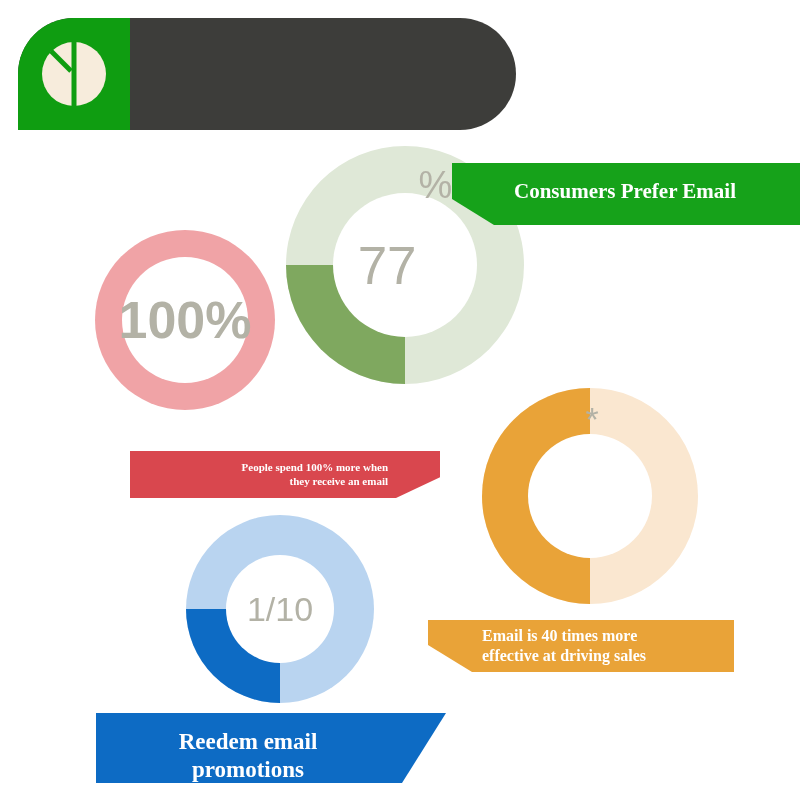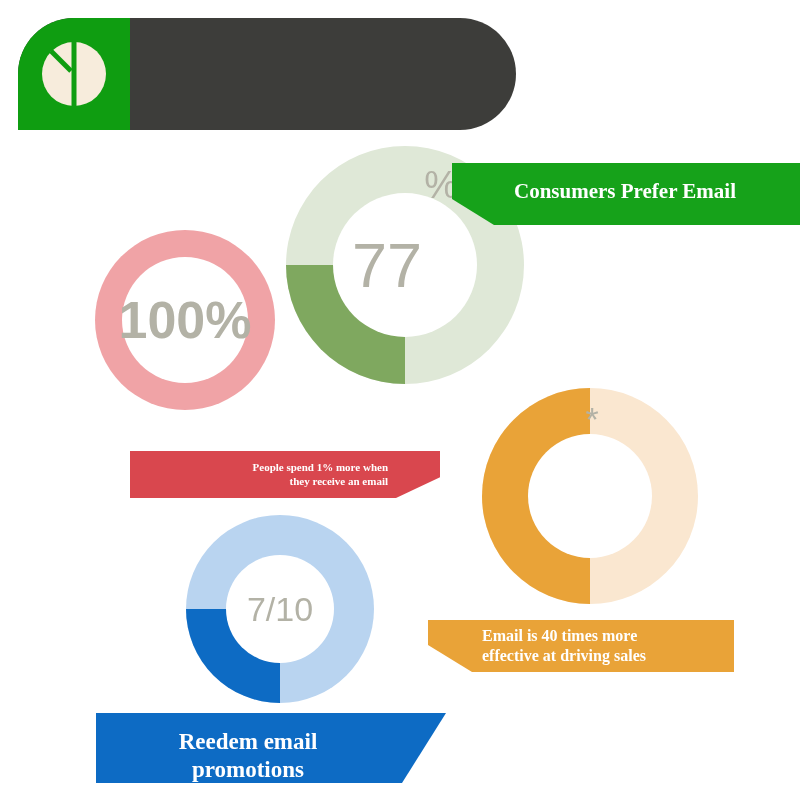--- a/index.html
+++ b/index.html
@@ -79,21 +79,21 @@
   }
   .donut-label .sup {
     color: #b3b2a6;
     font-family: "Liberation Sans", sans-serif;
     font-weight: 400;
     line-height: 1;
     align-self: flex-start;
   }
 
   
-  #donut-green  .val { font-size: 63px; }
+  #donut-green  .val { font-size: 53px; }
   #donut-green  .sup { font-size: 38px; margin-top: 20px; margin-left: 2px; }
   #donut-pink   .val { font-size: 52px; font-weight: bold; }
   #donut-orange .val { font-size: 60px; }
   #donut-orange .sup { font-size: 34px; margin-top: 14px; margin-left: 4px; }
   #donut-blue   .val { font-size: 34px; }
 
   
   .banner {
     position: absolute;
     display: flex;
@@ -197,31 +197,31 @@
     </div>
   </div>
 
   <div class="donut" id="donut-blue" style="left:186px; top:515px; width:188px; height:188px;">
     <svg width="188" height="188" viewBox="0 0 188 188" aria-hidden="true">
       <circle cx="94" cy="94" r="94" fill="#b9d4f0"></circle>
       <path d="M94 94 L0 94 A94 94 0 0 0 94 188 Z" fill="#0d6bc4"></path>
       <circle cx="94" cy="94" r="54" fill="#ffffff"></circle>
     </svg>
     <div class="donut-label">
-      <span class="val">7/10</span>
+      <span class="val">1/10</span>
       <span class="sup"></span>
     </div>
   </div>
 
   <div class="banner" id="banner-green">
     <span class="banner-text">Consumers Prefer Email</span>
   </div>
 
   <div class="banner" id="banner-red">
-    <span class="banner-text">People spend 1% more when
+    <span class="banner-text">People spend 100% more when
 they receive an email</span>
   </div>
 
   <div class="banner" id="banner-orange">
     <span class="banner-text">Email is 40 times more
 effective at driving sales</span>
   </div>
 
   <div class="banner" id="banner-blue">
     <span class="banner-text">Reedem email

